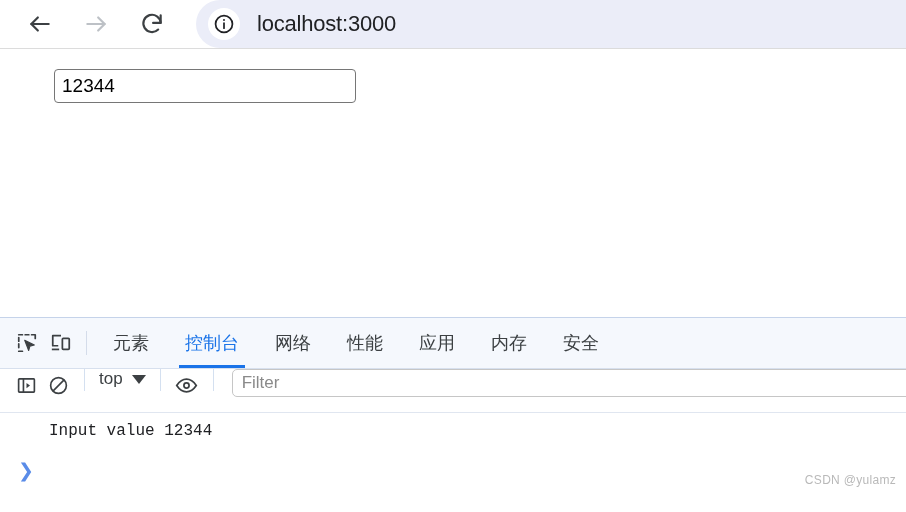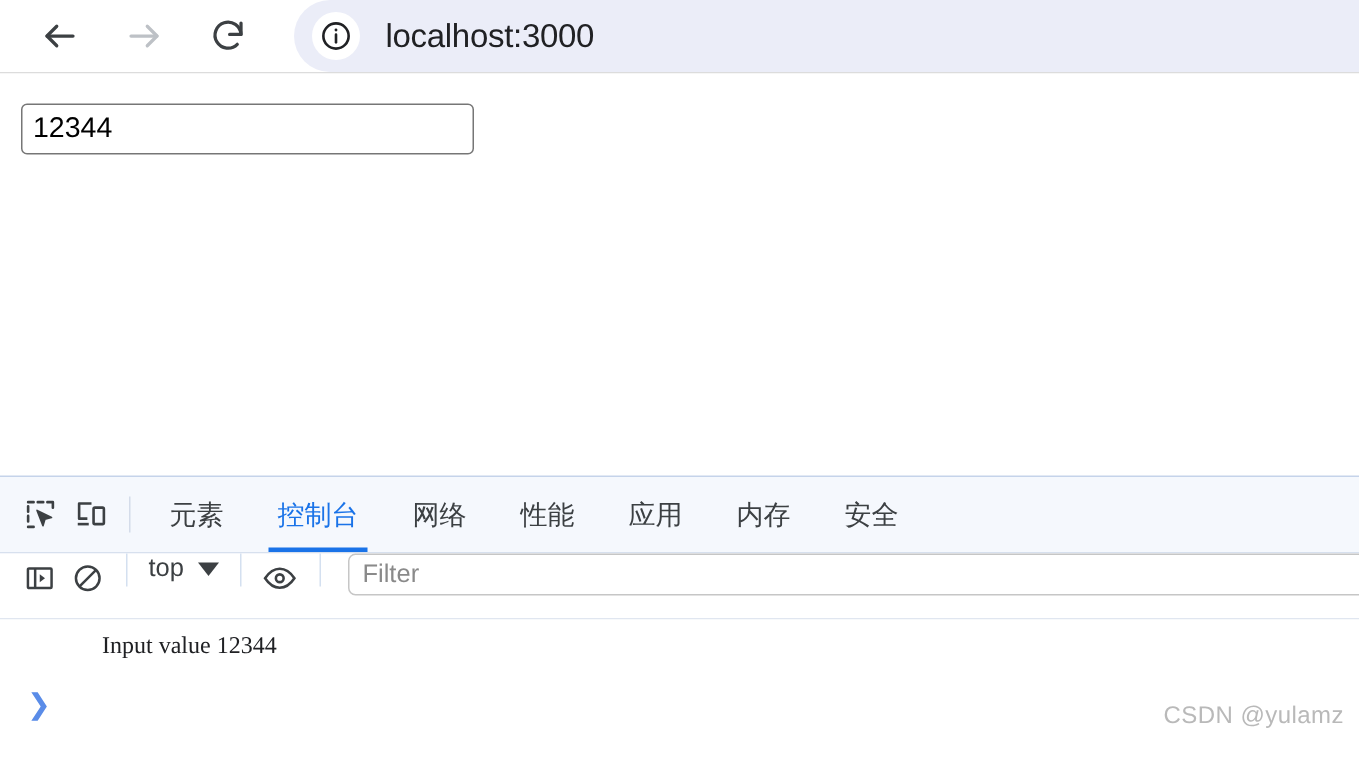--- a/index.html
+++ b/index.html
@@ -71,20 +71,21 @@
     overflow: hidden;
   }
 
   
   .page-viewport {
     height: 268px;
     background: #ffffff;
     box-sizing: border-box;
     padding: 20px 0 0 14px;
     position: relative;
+    margin-left: 40px;
   }
   .text-input {
     width: 302px;
     height: 34px;
     box-sizing: border-box;
     border: 1px solid #767676;
     border-radius: 4px;
     padding: 0 7px;
     font-family: "Liberation Sans", sans-serif;
     font-size: 19px;
@@ -214,40 +215,40 @@
   }
   .ct-filter::placeholder { color: #8a8a8a; }
 
   .dt-console-body {
     flex: 1 1 auto;
     background: #ffffff;
     position: relative;
     overflow: hidden;
   }
   .console-row {
-    font-family: Liberation Serif, serif;
+    font-family: Liberation Mono, monospace;
     font-size: 16px;
     color: #202124;
-    padding: 9px 0 0 68px;
+    padding: 9px 0 0 49px;
     white-space: pre;
   }
   .console-prompt {
     position: absolute;
     left: 18px;
     top: 48px;
     color: #5a8ce8;
     font-family: "Liberation Sans", sans-serif;
     font-size: 19px;
     line-height: 1;
   }
   .watermark {
     position: absolute;
     right: 10px;
     bottom: 6px;
-    font-size: 16px;
+    font-size: 12px;
     color: #b9b9b9;
     letter-spacing: 0.3px;
     white-space: nowrap;
   }
 </style>
 </head>
 <body>
 
 <div class="browser-chrome">
 

